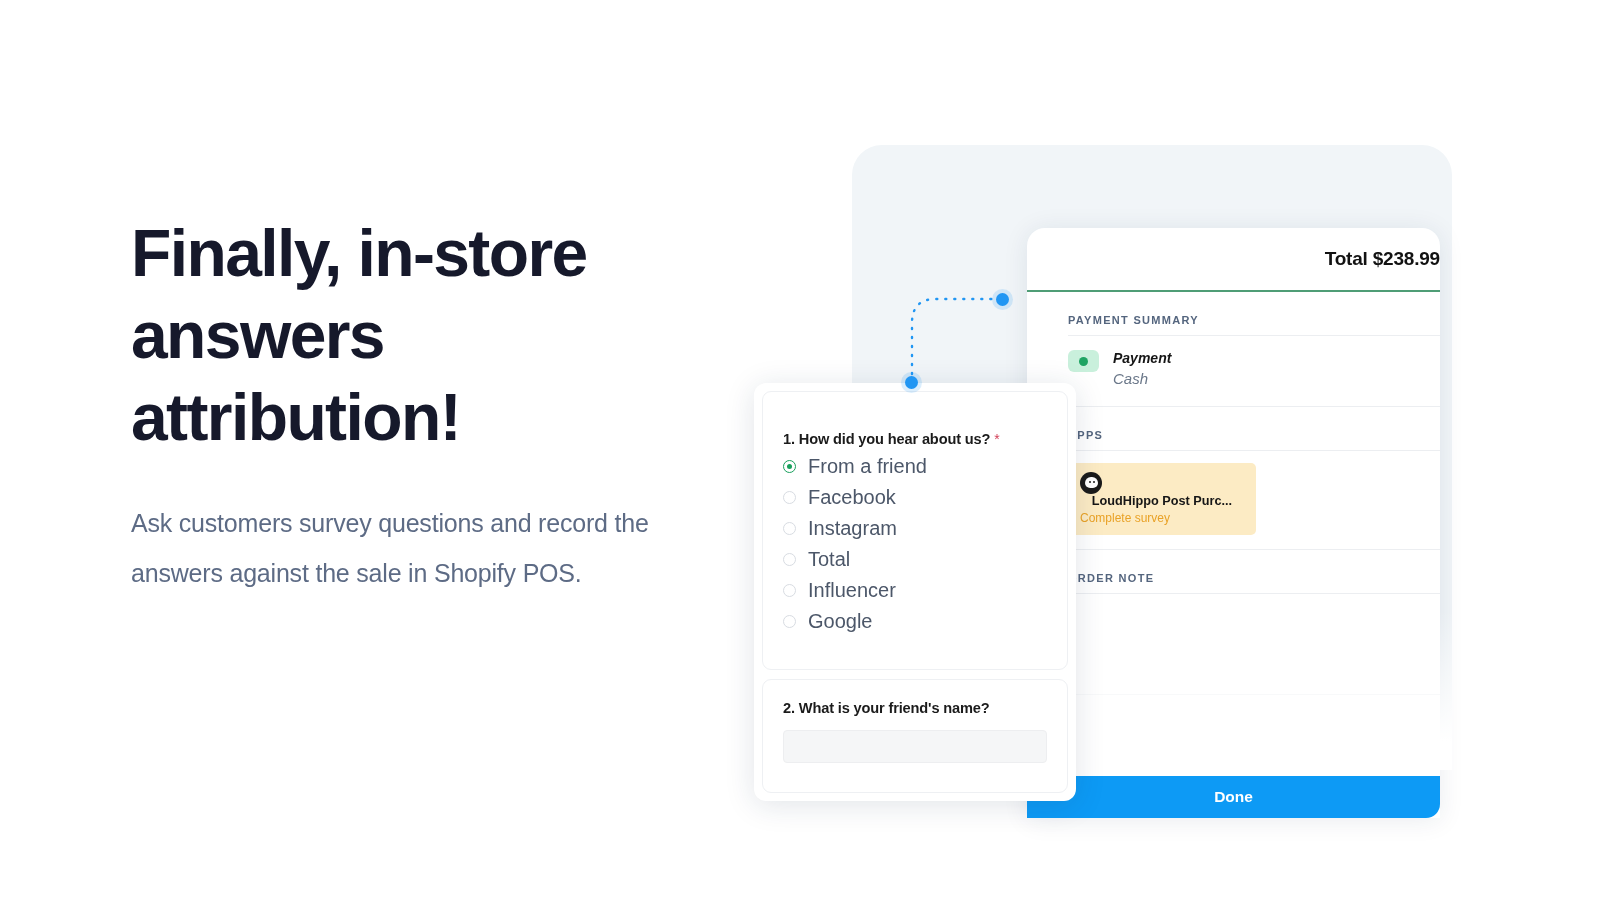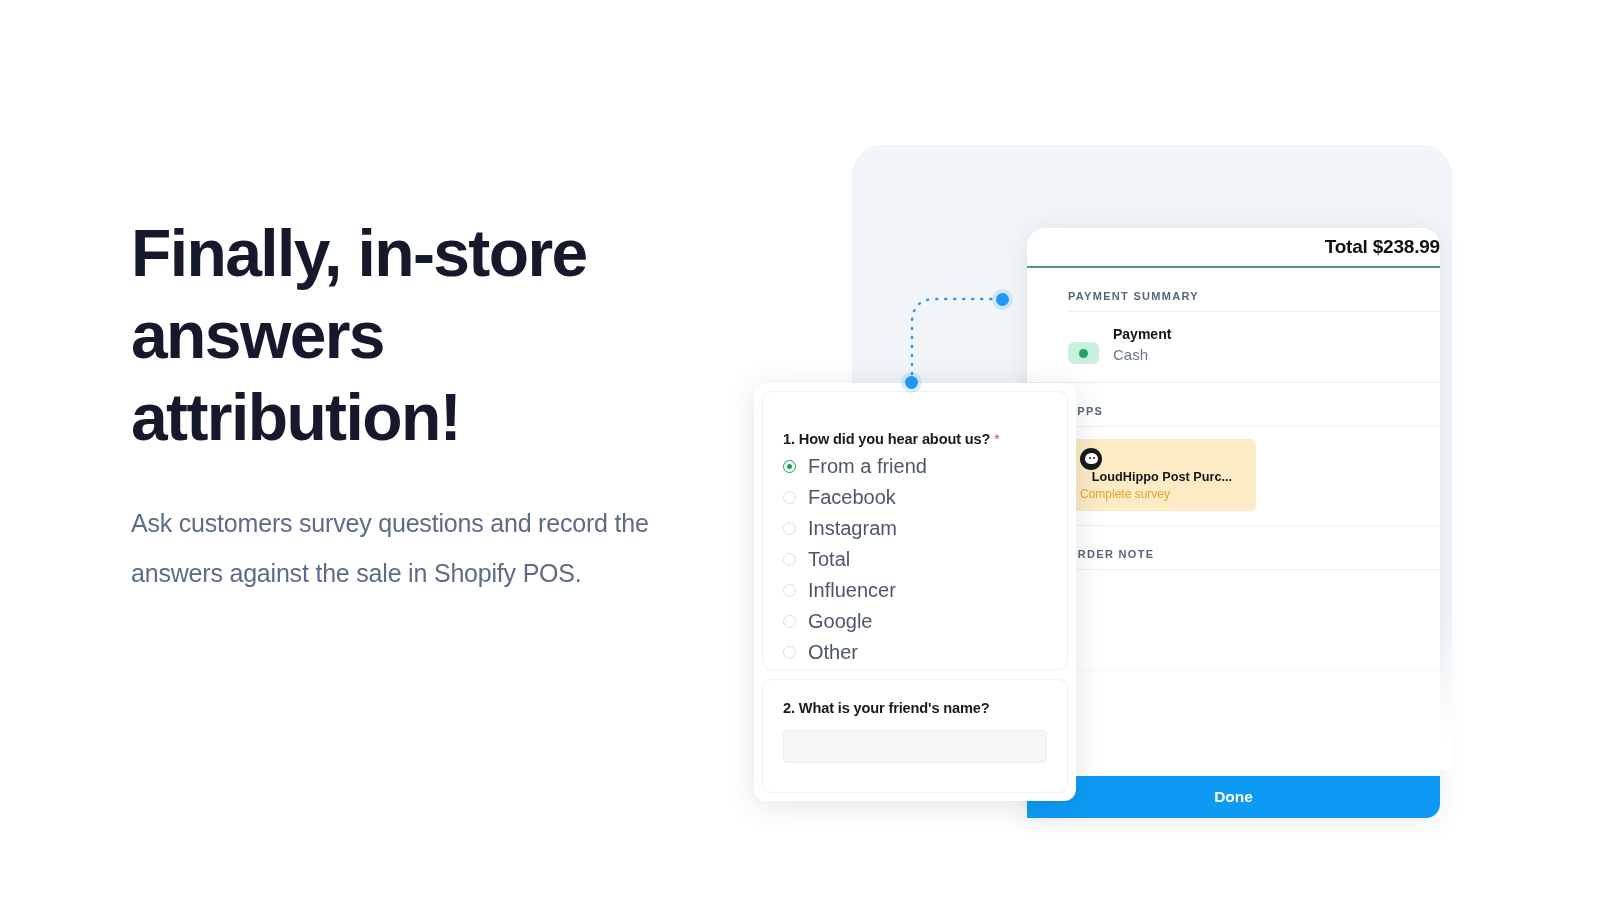--- a/index.html
+++ b/index.html
@@ -85,21 +85,21 @@
     left: 287px;
     top: 98px;
     width: 413px;
     height: 590px;
     background: #ffffff;
     border-radius: 18px 18px 0 0;
     box-shadow: 0 2px 26px rgba(26,44,76,0.09);
     overflow: hidden;
   }
   .pos-total-row {
-    height: 38px;
+    height: 62px;
     display: flex;
     align-items: center;
     justify-content: flex-end;
   }
   .pos-total {
     font-size: 19px;
     font-weight: 700;
     color: #121212;
     letter-spacing: -0.2px;
   }
@@ -118,22 +118,23 @@
   }
   .pos-divider {
     height: 1px;
     background: #eceef1;
     margin-left: 41px;
   }
   .pos-divider.full { margin-left: 0; }
 
   .pay-row {
     display: flex;
-    align-items: flex-end;
+    align-items: flex-start;
     padding: 14px 0 18px 41px;
+    font-style: italic;
   }
   .pay-badge {
     width: 31px;
     height: 22px;
     border-radius: 6px;
     background: #c9f0dc;
     display: flex;
     align-items: center;
     justify-content: center;
     margin-right: 14px;
@@ -421,24 +422,20 @@
           <span class="opt-label">Total</span>
         </div>
         <div class="opt">
           <span class="radio"></span>
           <span class="opt-label">Influencer</span>
         </div>
         <div class="opt">
           <span class="radio"></span>
           <span class="opt-label">Google</span>
         </div>
-        <div class="opt">
-          <span class="radio"></span>
-          <span class="opt-label">Other</span>
-        </div>
       </div>
 
       <div class="q-card two">
         <p class="q-title">2. What is your friend's name?</p>
         <input class="text-input" type="text" placeholder="" style="">
       </div>
     </div>
 
     <svg class="connector" viewBox="0 0 130 110">
       <path d="M 22 98 L 22 38 Q 22 14 46 14 L 112 14" fill="none" stroke="#2196f3" stroke-width="2.4" stroke-linecap="round" stroke-dasharray="1 8"></path>

